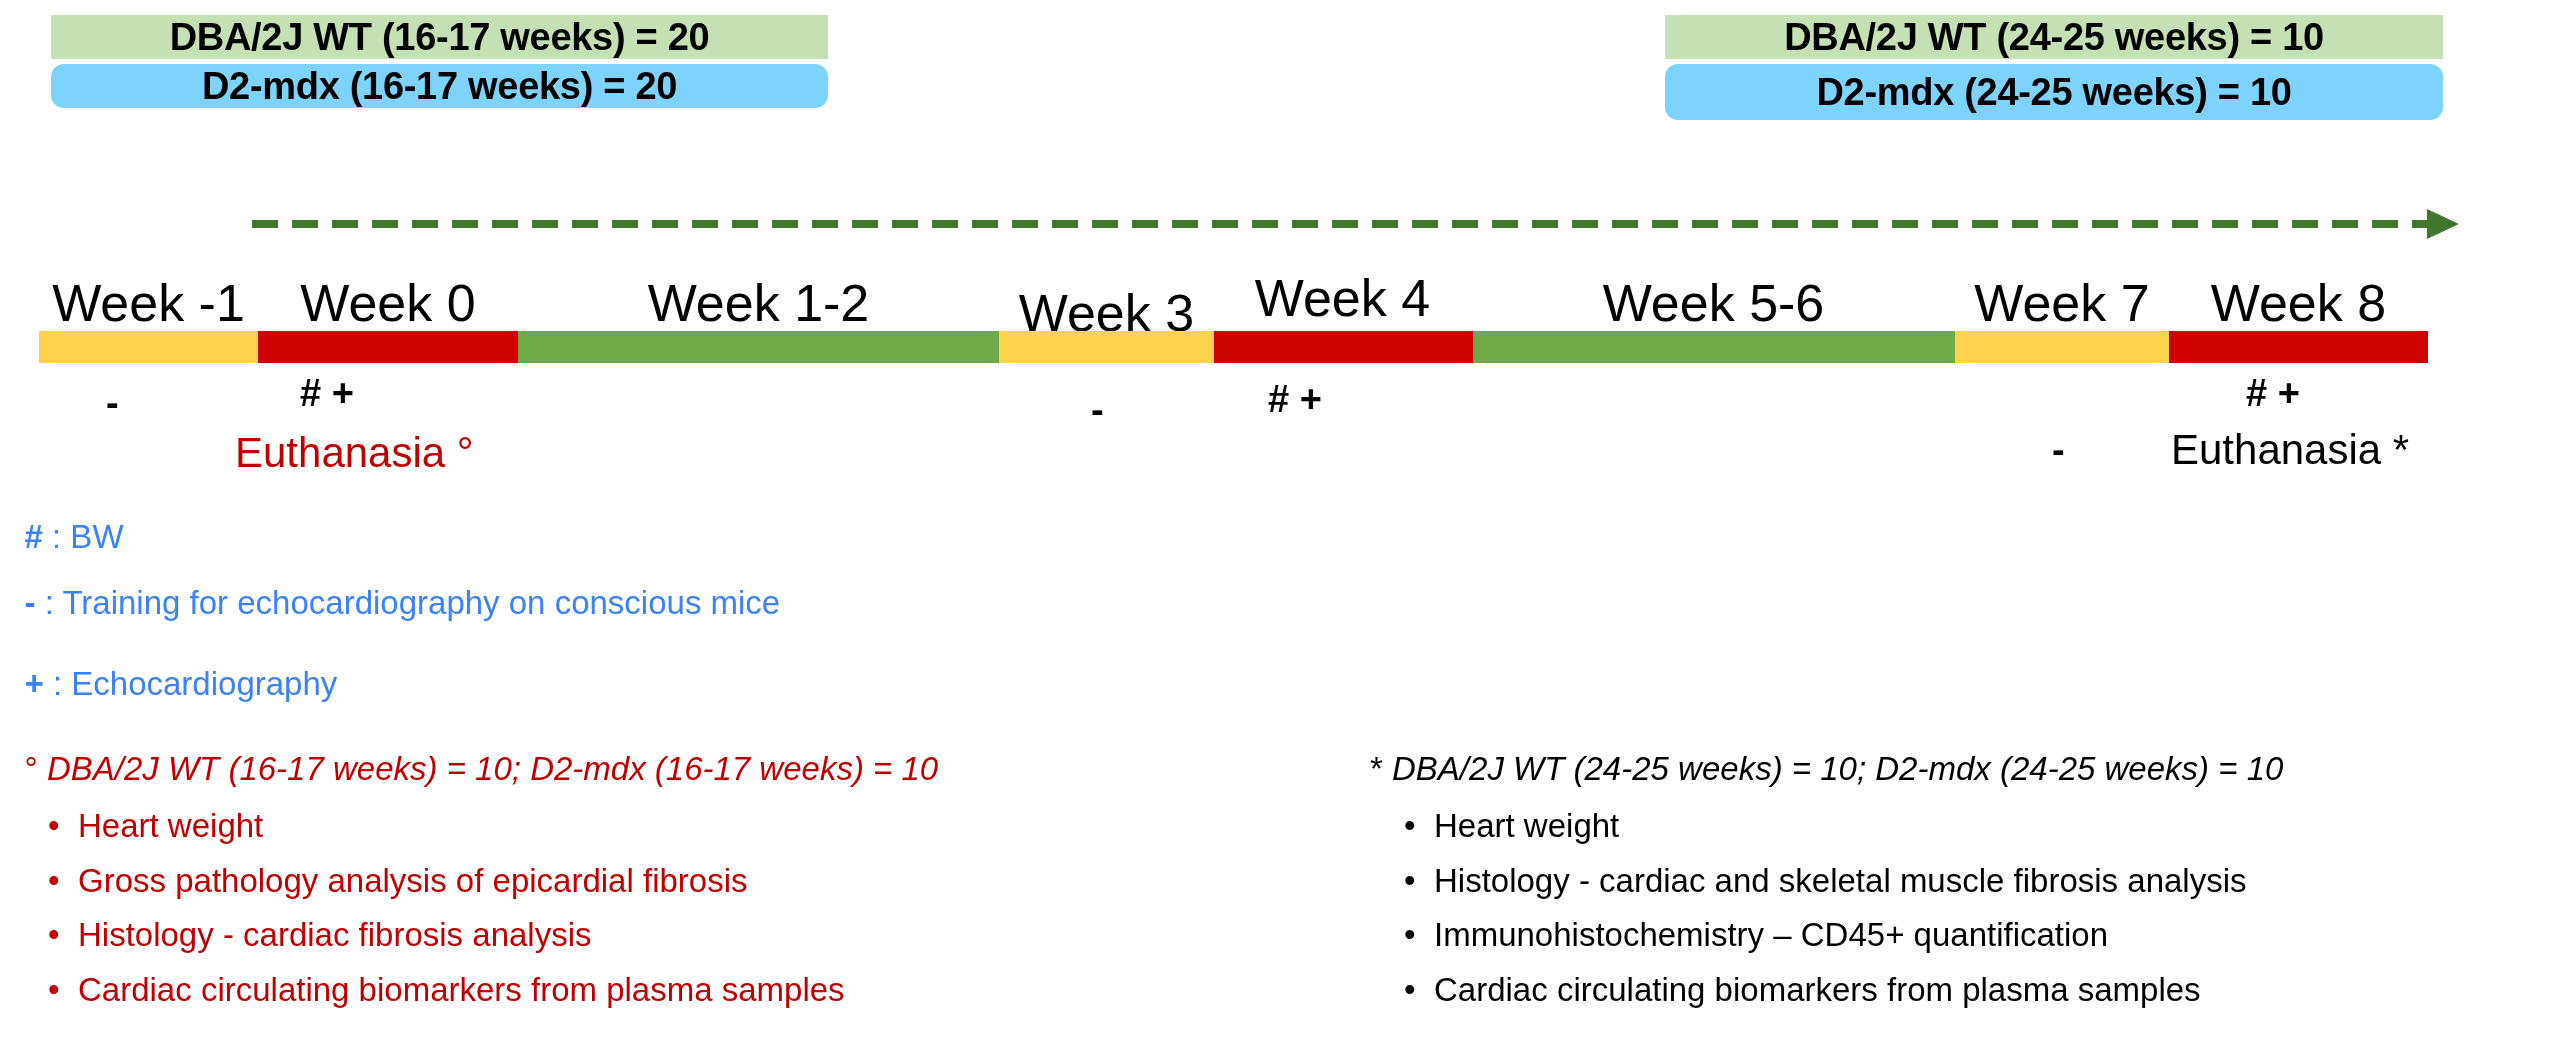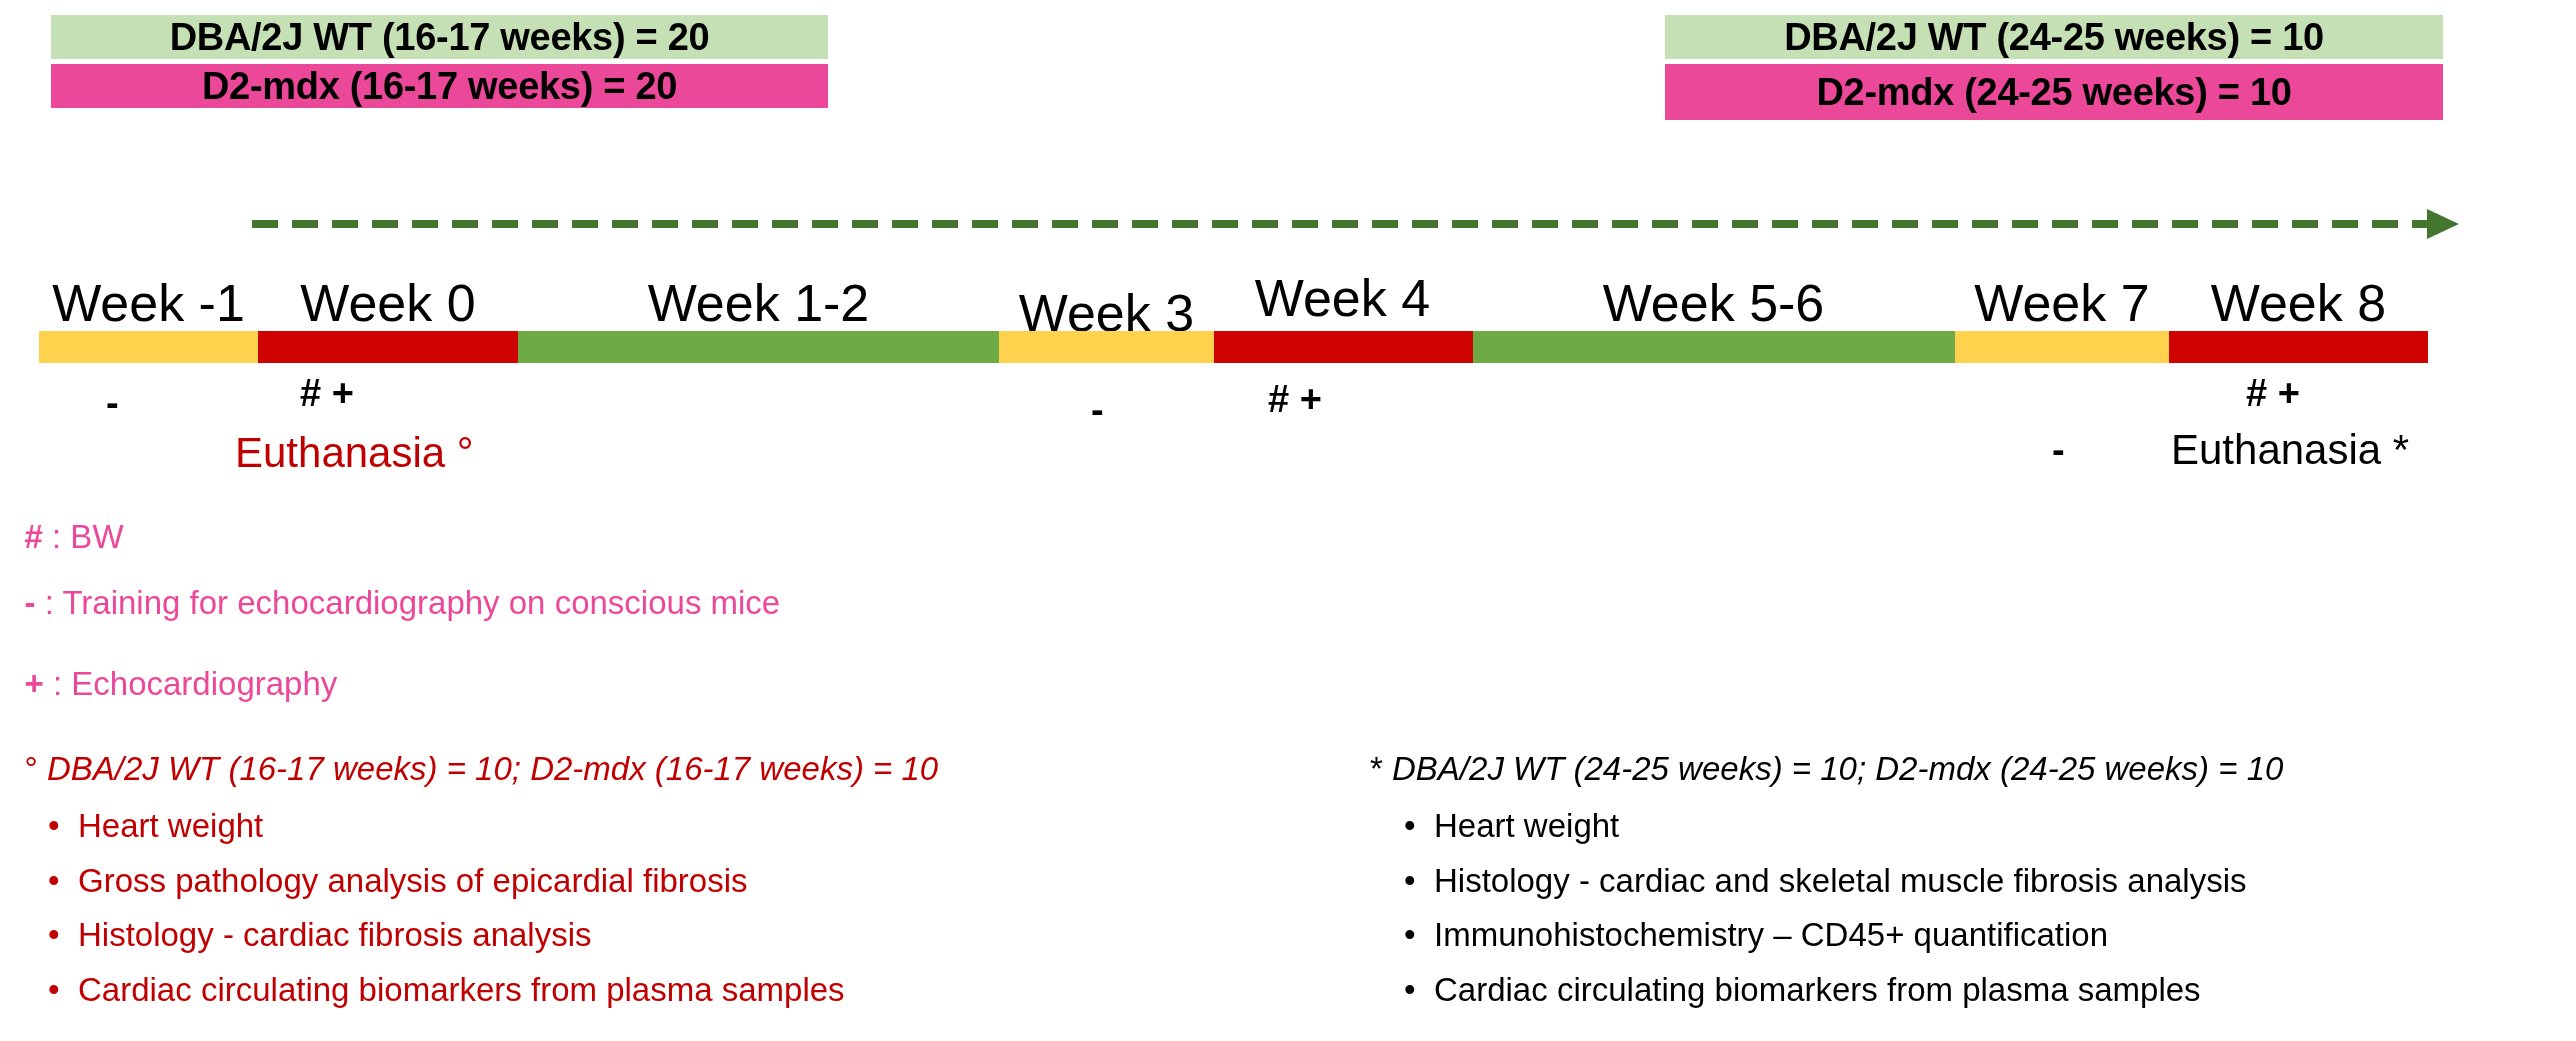--- a/index.html
+++ b/index.html
@@ -17,21 +17,21 @@
     position:absolute;
     display:flex;align-items:center;justify-content:center;
     font-weight:bold;
     font-size:38px;
     letter-spacing:-0.3px;
     white-space:nowrap;
     color:#000;
     text-align:center;
   }
   .box-green{background:#c5e0b4;}
-  .box-yellow{background:#ec4899;}
+  .box-yellow{background:#7dd3fc;border-radius:13px;}
 
   
   .arrow-wrap{position:absolute;left:252px;top:204px;width:2229px;height:41px;}
   .arrow-line{
     position:absolute;left:0;top:16.4px;width:2181px;height:7.5px;
     background-image:repeating-linear-gradient(to right,
         #44772e 0px,#44772e 26px, rgba(0,0,0,0) 26px, rgba(0,0,0,0) 40px);
   }
   .arrow-head{
     position:absolute;left:2175px;top:4.8px;
@@ -71,21 +71,21 @@
     white-space:nowrap;
   }
   .euth-red{color:#c00000;}
   .euth-black{color:#000;}
 
   
   .legend-row{
     position:absolute;
     font-size:33px;
     white-space:nowrap;
-    color:#ec4899;
+    color:#3b82f6;
   }
   .legend-row b{font-weight:bold;}
 
   
   .detail-head{
     position:absolute;
     font-size:33px;
     font-style:italic;
     white-space:nowrap;
   }

